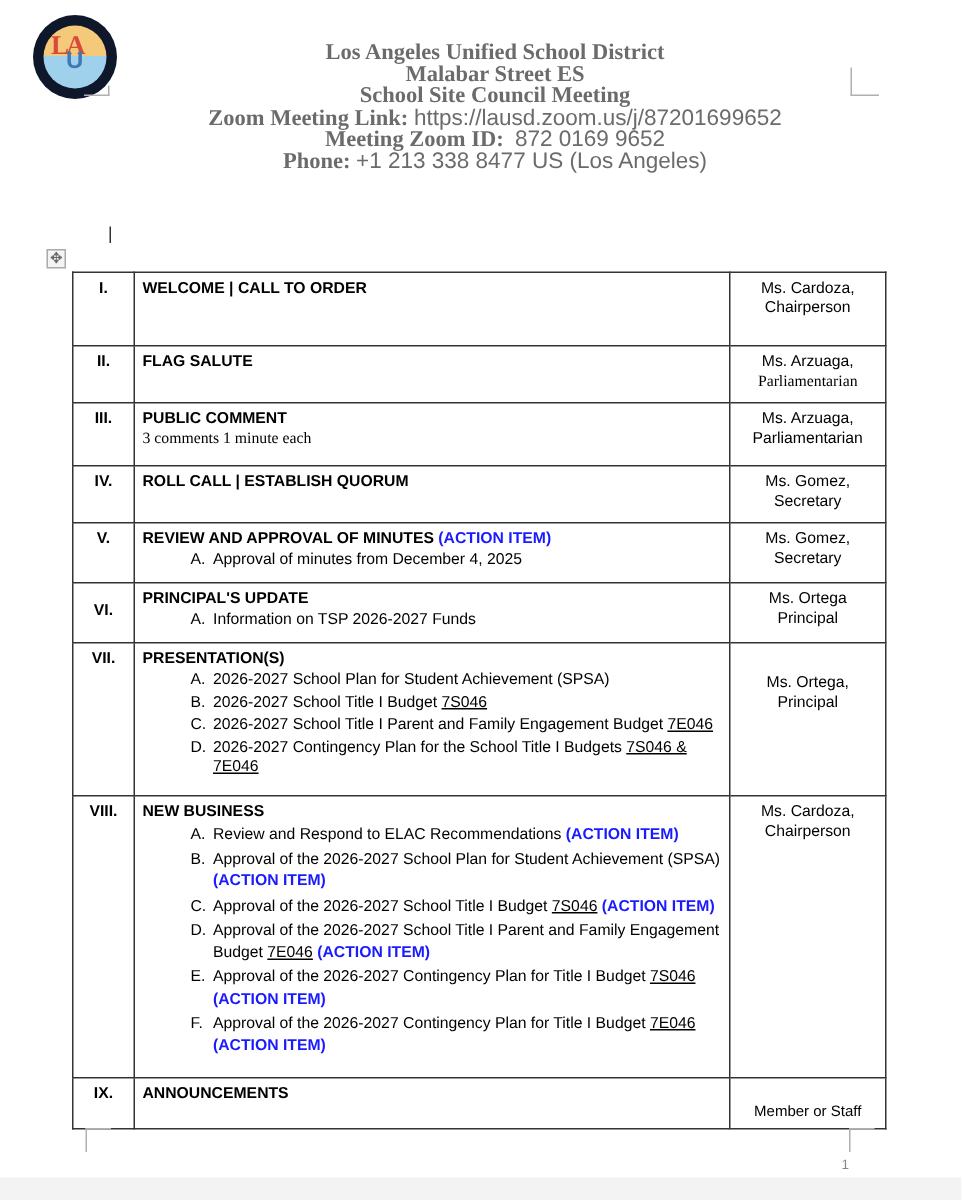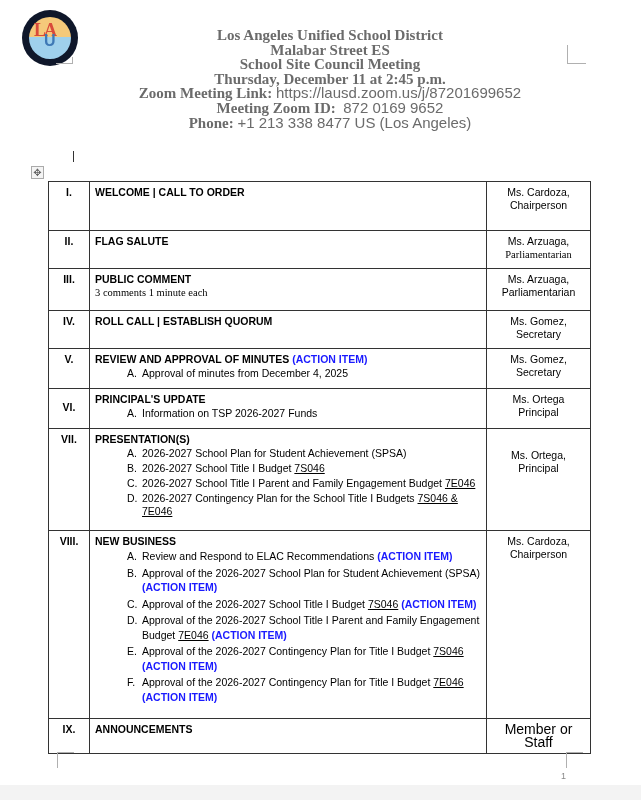--- a/index.html
+++ b/index.html
@@ -37,21 +37,20 @@
     <span class="la">LA</span>
     <span class="u">U</span>
   </div>
   <div class="corner" style="left:56px;top:57px;width:16px;height:6px;border-right-width:1.5px;border-bottom-width:1.5px;"></div>
   <div class="corner" style="left:567px;top:45px;width:18px;height:18px;border-left-width:1.5px;border-bottom-width:1.5px;"></div>
 
   <div class="header">
     <div>Los Angeles Unified School District</div>
     <div>Malabar Street ES</div>
     <div>School Site Council Meeting</div>
-    <div>Thursday, December 11 at 2:45 p.m.</div>
     <div><span>Zoom Meeting Link:</span> <span class="sans">https://lausd.zoom.us/j/87201699652</span></div>
     <div><span>Meeting Zoom ID:</span>&nbsp; <span class="sans">872 0169 9652</span></div>
     <div><span>Phone:</span> <span class="sans">+1 213 338 8477 US (Los Angeles)</span></div>
   </div>
 
   <div class="cursor"></div>
   <div class="move-handle">✥</div>
 
   <table class="agenda">
     <tbody>
@@ -138,21 +137,21 @@
           <li><span class="mk">F.</span><span>Approval of the 2026-2027 Contingency Plan for Title I Budget </span><span class="u-line">7E046</span> <span class="action">(ACTION ITEM)</span></li>
         </ul></td>
       <td class="owner" style="padding-top:4px">
             <div>Ms. Cardoza,</div>
             <div>Chairperson</div>
           </td>
     </tr>
     <tr style="height:26px">
       <td class="num">IX.</td>
       <td><span class="title">ANNOUNCEMENTS</span></td>
-      <td class="owner" style="padding-top:4px;font-size:14px">
+      <td class="owner" style="padding-top:16px;font-size:10px">
             <div>Member or Staff</div>
           </td>
     </tr>
   </tbody>
     </table>
 
   <div class="corner" style="left:57px;top:752px;width:16px;height:15px;border-left-width:1.5px;border-top-width:1.5px;"></div>
   <div class="corner" style="left:566px;top:752px;width:16px;height:15px;border-left-width:1.5px;border-top-width:1.5px;"></div>
   <div class="pagenum">1</div>
 </div>

